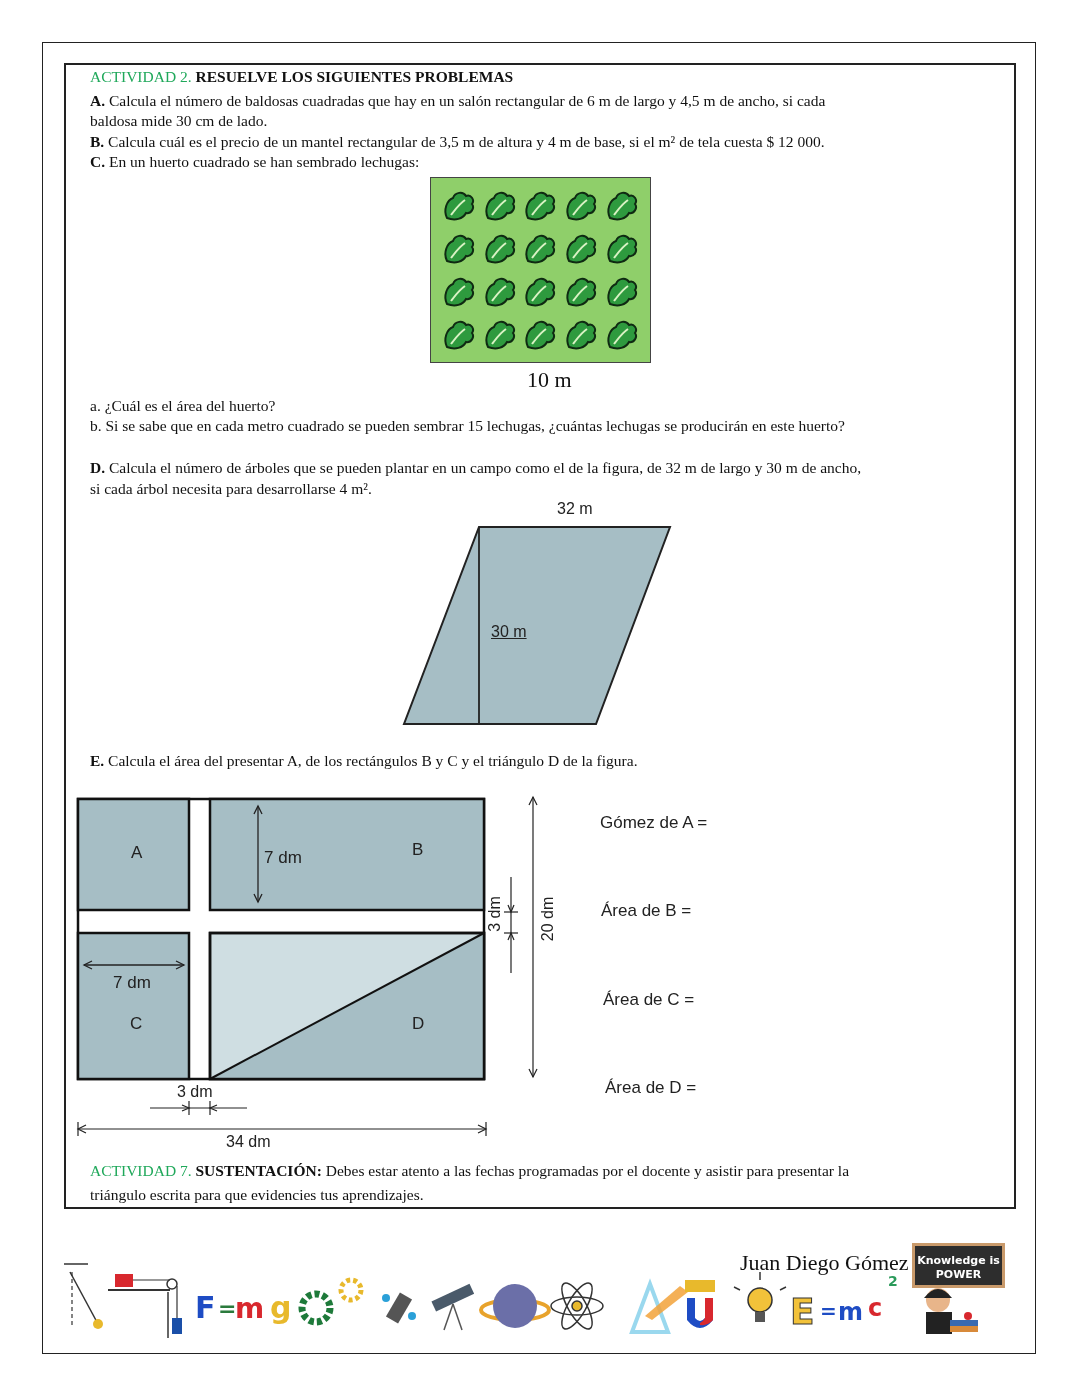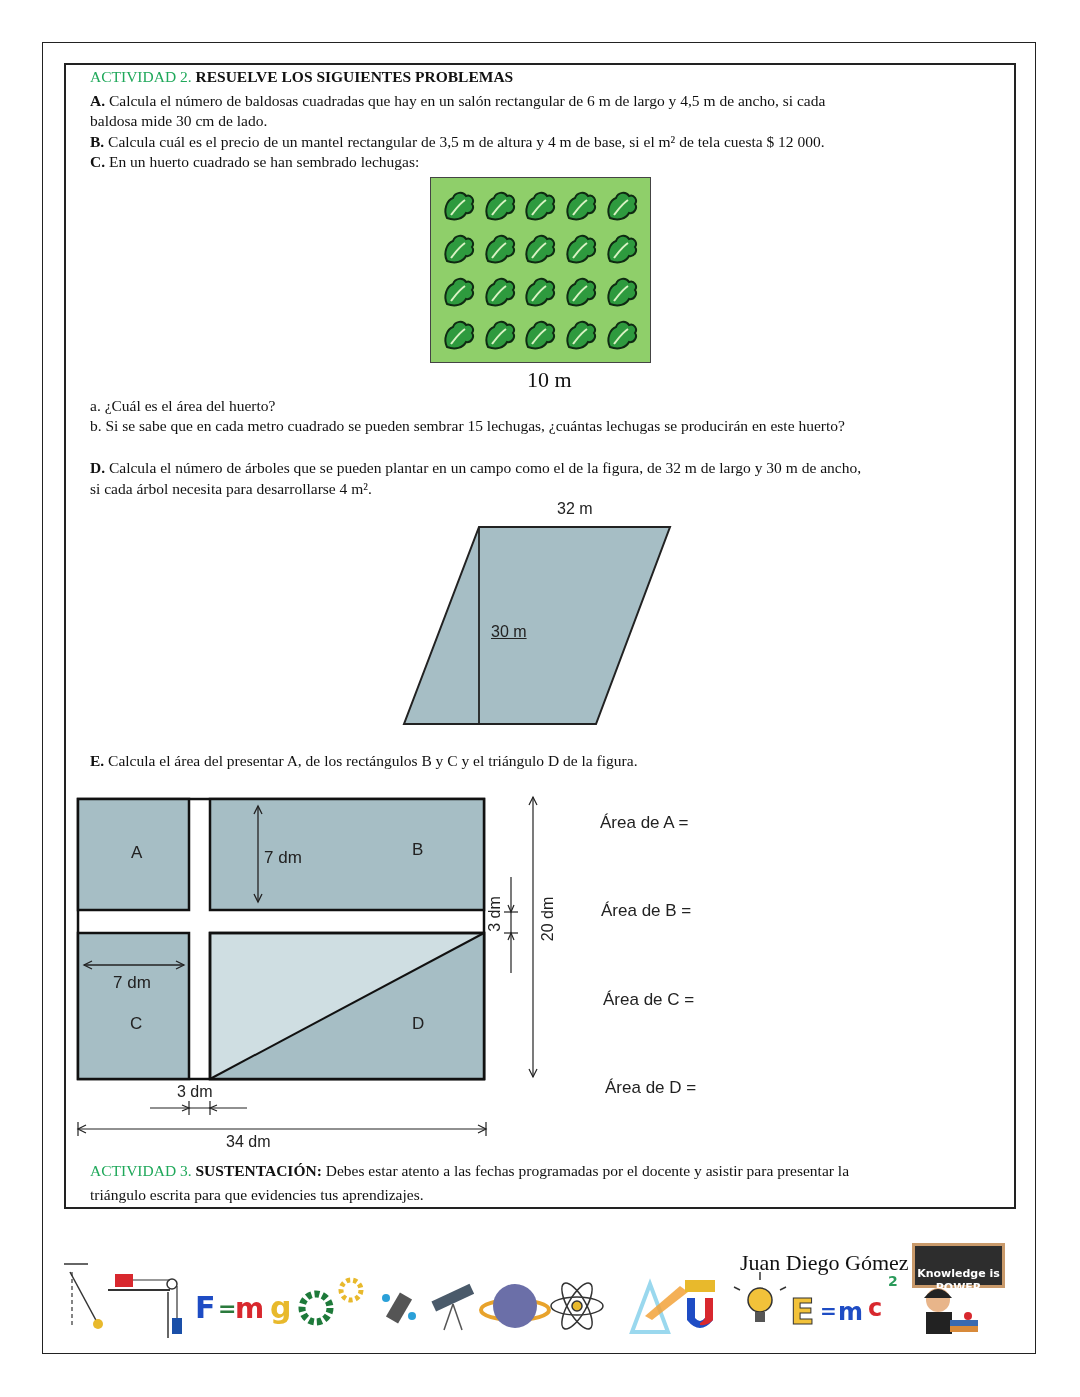--- a/index.html
+++ b/index.html
@@ -237,35 +237,35 @@
 <div class="fig-label" style="left:412px; top:840px; font-size:17px;">B</div>
 <div class="fig-label" style="left:130px; top:1014px; font-size:17px;">C</div>
 <div class="fig-label" style="left:412px; top:1014px; font-size:17px;">D</div>
 <div class="fig-label" style="left:264px; top:848px; font-size:17px;">7 dm</div>
 <div class="fig-label" style="left:113px; top:973px; font-size:17px;">7 dm</div>
 <div class="fig-label" style="left:177px; top:1083px;">3 dm</div>
 <div class="fig-label" style="left:226px; top:1133px;">34 dm</div>
 <div class="fig-label" style="left:477px; top:905px; transform:rotate(-90deg); transform-origin:center;">3 dm</div>
 <div class="fig-label" style="left:526px; top:910px; transform:rotate(-90deg); transform-origin:center;">20 dm</div>
 
-<div class="area-label" style="left:600px; top:813px;">Área de A =</div>
+<div class="area-label" style="left:600px; top:813px;">Gómez de A =</div>
 <div class="area-label" style="left:601px; top:901px;">Área de B =</div>
 <div class="area-label" style="left:603px; top:990px;">Área de C =</div>
 <div class="area-label" style="left:605px; top:1078px;">Área de D =</div>
 
 <div class="txt" style="top:1161px;">
-  <span class="green">ACTIVIDAD 3.</span>
+  <span class="green">ACTIVIDAD 7.</span>
   <span class="b">SUSTENTACIÓN:</span>
   <span>Debes estar atento a las fechas programadas por el docente y asistir para presentar la</span>
 </div>
 <div class="txt" style="top:1185px;">triángulo escrita para que evidencies tus aprendizajes.</div>
 
 <div class="author">Juan Diego Gómez T.</div>
 
-<div style="position:absolute; left:912px; top:1243px; width:93px; height:45px; background:#2d2d2d; border:3px solid #c99a6b; box-sizing:border-box; color:#fff; font-family:'DejaVu Sans', sans-serif; font-weight:bold; font-size:11px; line-height:14px; text-align:center; padding-top:21px;">
+<div style="position:absolute; left:912px; top:1243px; width:93px; height:45px; background:#2d2d2d; border:3px solid #c99a6b; box-sizing:border-box; color:#fff; font-family:'DejaVu Sans', sans-serif; font-weight:bold; font-size:11px; line-height:14px; text-align:center; padding-top:8px;">
   <div>Knowledge is</div>
   <div>POWER</div>
 </div>
 
 <svg style="position:absolute; left:60px; top:1258px;" width="930" height="84">
 
   <g>
     <line x1="4" y1="6" x2="28" y2="6" stroke="#333" stroke-width="1.5"></line>
     <line x1="10" y1="14" x2="38" y2="66" stroke="#333" stroke-width="1.5"></line>
     <line x1="12" y1="14" x2="12" y2="70" stroke="#333" stroke-width="1.2" stroke-dasharray="4,3"></line>

